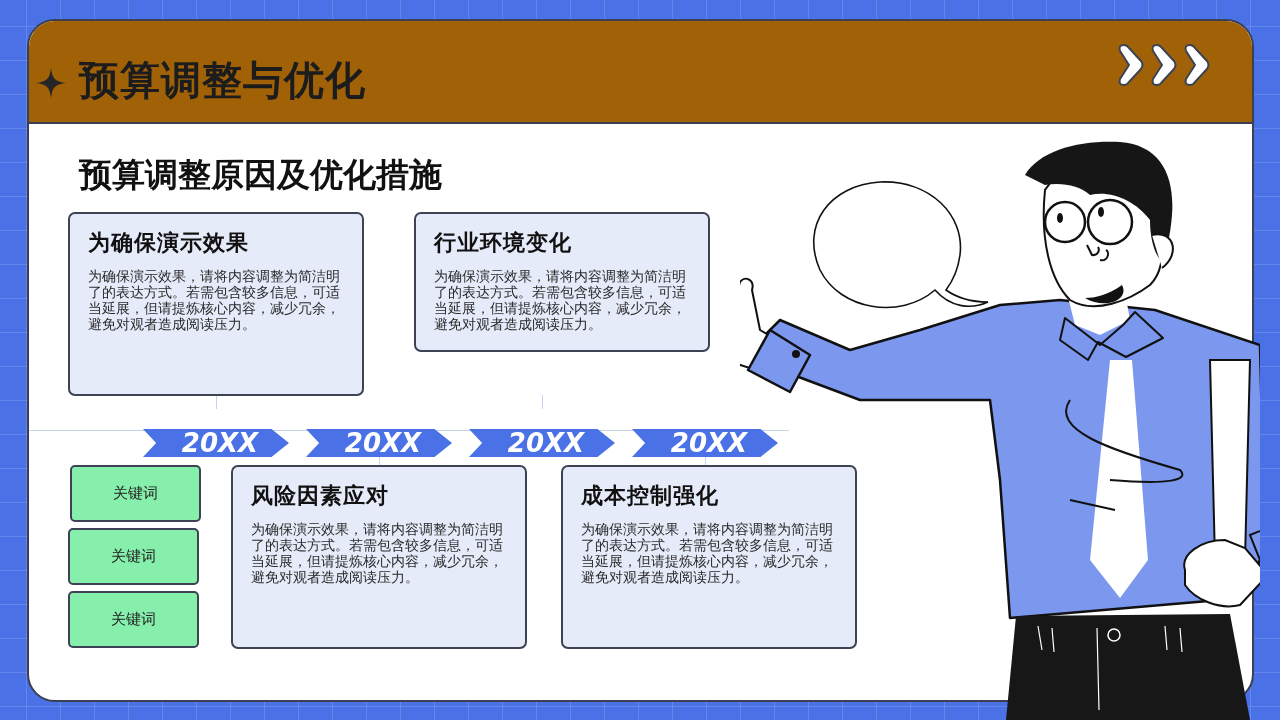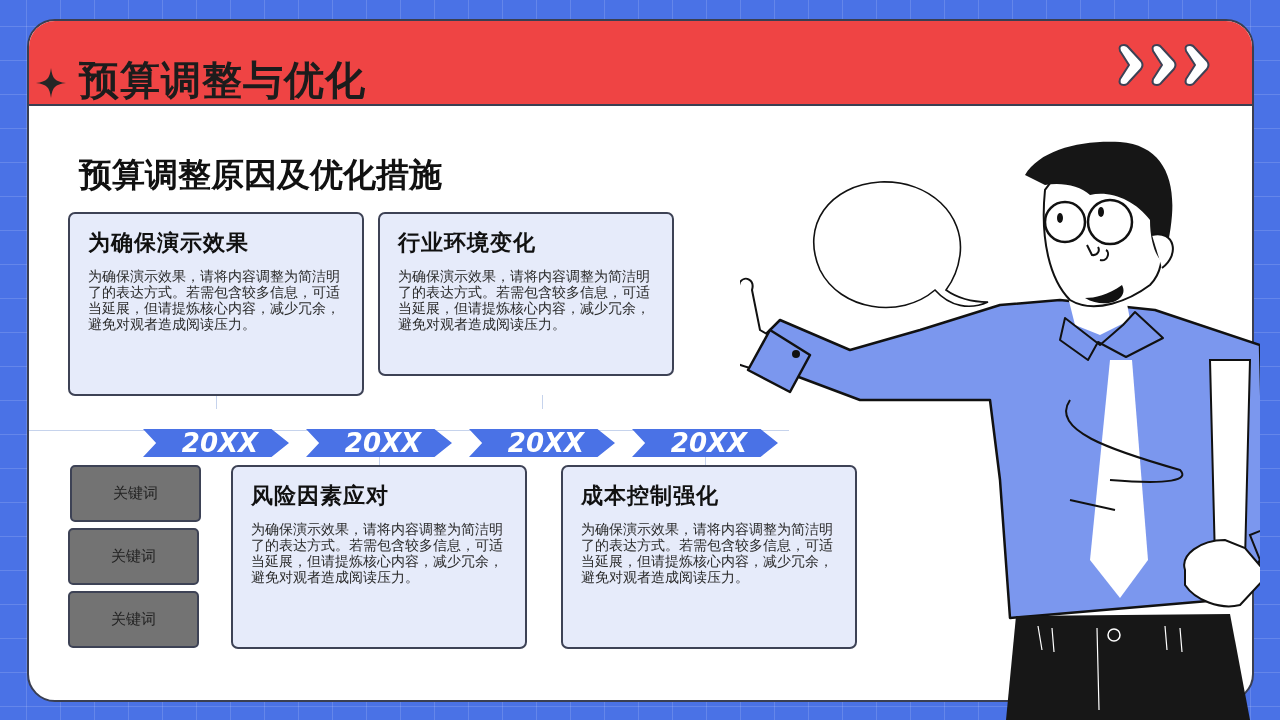--- a/index.html
+++ b/index.html
@@ -13,22 +13,22 @@
       linear-gradient(90deg, rgba(255,255,255,0.14) 1px, transparent 1px);
     background-size: 34px 34px;
     background-position: -8px -8px;
   }
   .frame {
     position: absolute; left: 27px; top: 19px; width: 1227px; height: 683px;
     background: #ffffff; border: 2px solid #3a3f52; border-radius: 28px;
     overflow: hidden;
   }
   .frame-header {
-    position: absolute; left: 0; top: 0; width: 100%; height: 85px;
-    background: #ef4444; border-bottom: 2px solid #3a3f52;
+    position: absolute; left: 0; top: 0; width: 100%; height: 103px;
+    background: #a16207; border-bottom: 2px solid #3a3f52;
   }
   .sparkle { position: absolute; left: 5px; top: 45px; width: 34px; height: 34px; }
   .page-title {
     position: absolute; left: 50px; top: 32px; font-size: 40px; font-weight: bold;
     color: #1c1c1c; letter-spacing: 1px;
   }
   .chevrons { position: absolute; left: 1085px; top: 20px; width: 100px; height: 48px; }
 
   .grid-line-h { position: absolute; height: 1px; background: #c6d3ec; }
   .grid-line-v { position: absolute; width: 1px; background: #c6d3ec; }
@@ -36,21 +36,21 @@
   .section-title {
     position: absolute; left: 50px; top: 132px; font-size: 33px; font-weight: bold; color: #111;
   }
   .card {
     position: absolute; background: #e6ebfa; border: 2px solid #3d4255; border-radius: 7px;
     padding: 14px 0 0 18px;
   }
   .card-title { font-size: 22px; font-weight: bold; color: #111; margin-bottom: 10px; letter-spacing: 1px;}
   .card-body { font-size: 14px; line-height: 16px; color: #2a2a2a; width: 262px; }
   .kw {
-    position: absolute; background: #737373; border: 2px solid #3d4255; border-radius: 5px;
+    position: absolute; background: #86efac; border: 2px solid #3d4255; border-radius: 5px;
     display: flex; align-items: center; justify-content: center; font-size: 15px; color: #222;
   }
   .arrow {
     position: absolute; top: 408px; width: 146px; height: 28px;
     background: #4a72e6;
     clip-path: polygon(0 0, 88% 0, 100% 50%, 88% 100%, 0 100%, 9% 50%);
     display: flex; align-items: center; justify-content: center;
     color: #fff; font-style: italic; font-weight: bold; font-size: 26px; padding-left: 8px;
   }
   .person { position: absolute; left: 740px; top: 120px; width: 520px; height: 600px; }
@@ -78,21 +78,21 @@
   <div class="grid-line-v" style="left:513px; top:374px; height:14px;"></div>
   <div class="grid-line-v" style="left:350px; top:432px; height:14px;"></div>
   <div class="grid-line-v" style="left:676px; top:432px; height:14px;"></div>
 
   <div class="section-title">预算调整原因及优化措施</div>
 
   <div class="card" style="left:39px; top:191px; width:296px; height:184px;">
     <div class="card-title">为确保演示效果</div>
     <div class="card-body">为确保演示效果，请将内容调整为简洁明了的表达方式。若需包含较多信息，可适当延展，但请提炼核心内容，减少冗余，避免对观者造成阅读压力。</div>
   </div>
-  <div class="card" style="left:349px; top:191px; width:296px; height:164px;">
+  <div class="card" style="left:385px; top:191px; width:296px; height:140px;">
     <div class="card-title">行业环境变化</div>
     <div class="card-body">为确保演示效果，请将内容调整为简洁明了的表达方式。若需包含较多信息，可适当延展，但请提炼核心内容，减少冗余，避免对观者造成阅读压力。</div>
   </div>
   <div class="card" style="left:202px; top:444px; width:296px; height:184px;">
     <div class="card-title">风险因素应对</div>
     <div class="card-body">为确保演示效果，请将内容调整为简洁明了的表达方式。若需包含较多信息，可适当延展，但请提炼核心内容，减少冗余，避免对观者造成阅读压力。</div>
   </div>
   <div class="card" style="left:532px; top:444px; width:296px; height:184px;">
     <div class="card-title">成本控制强化</div>
     <div class="card-body">为确保演示效果，请将内容调整为简洁明了的表达方式。若需包含较多信息，可适当延展，但请提炼核心内容，减少冗余，避免对观者造成阅读压力。</div>

